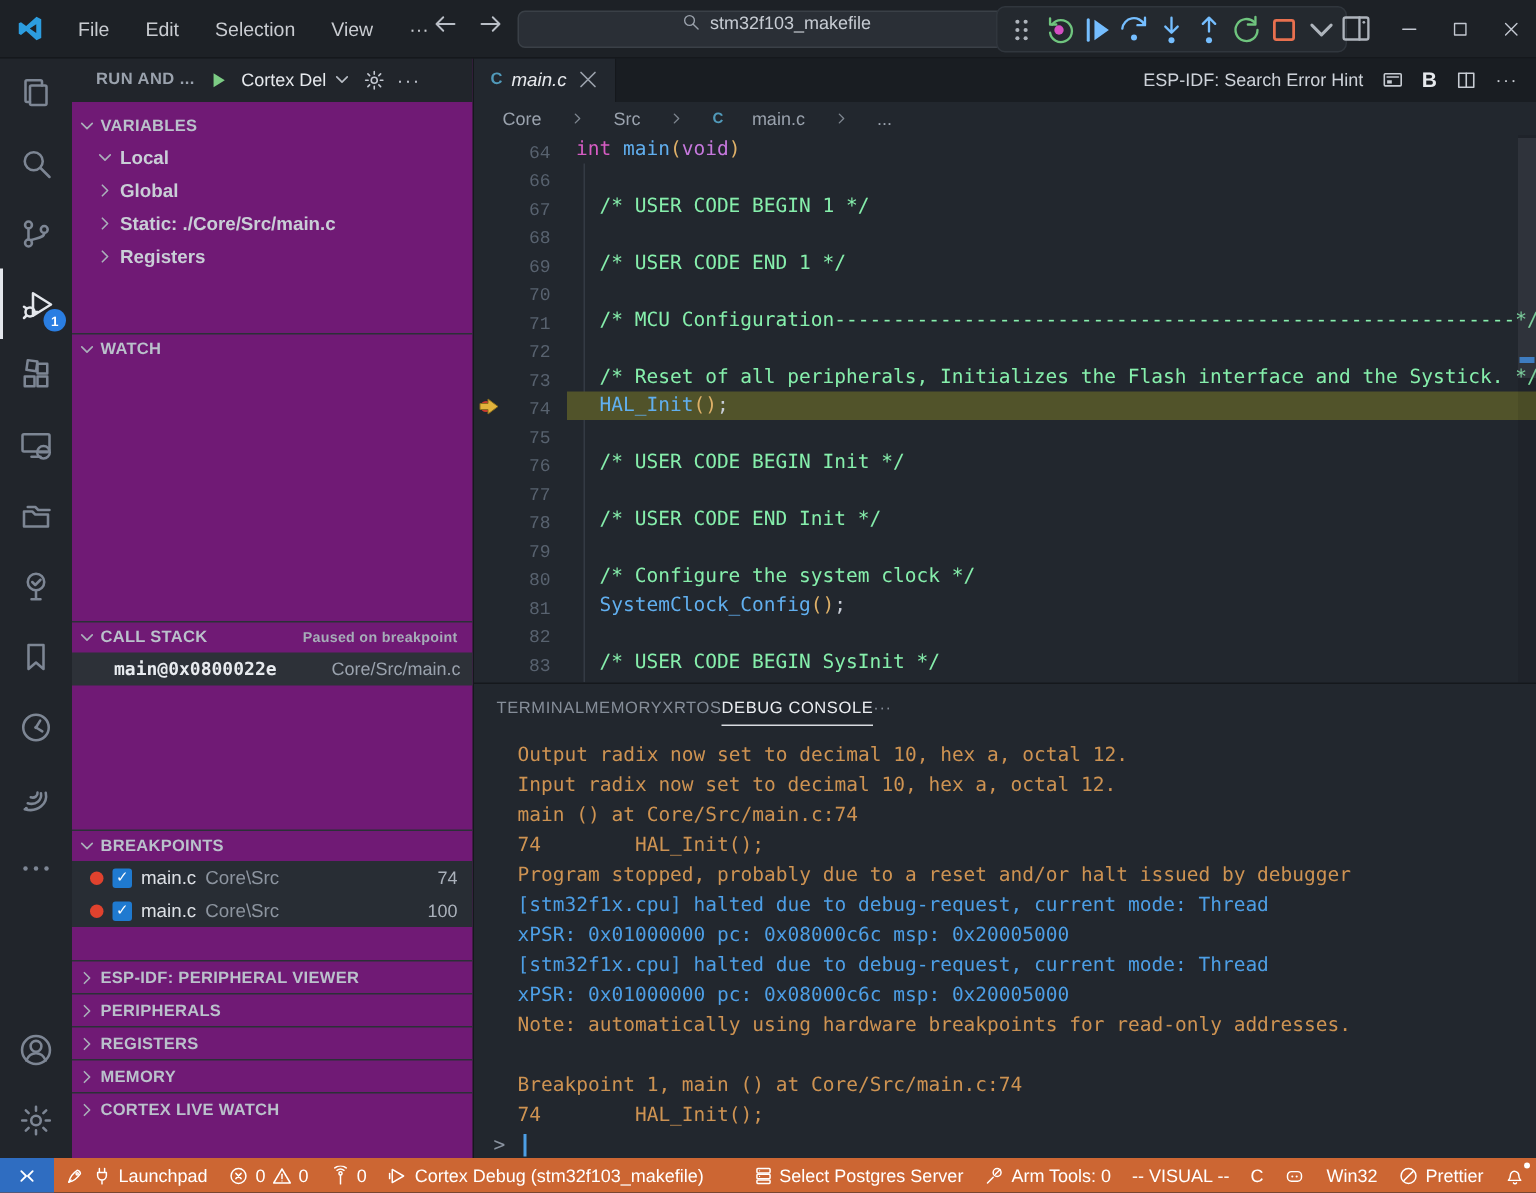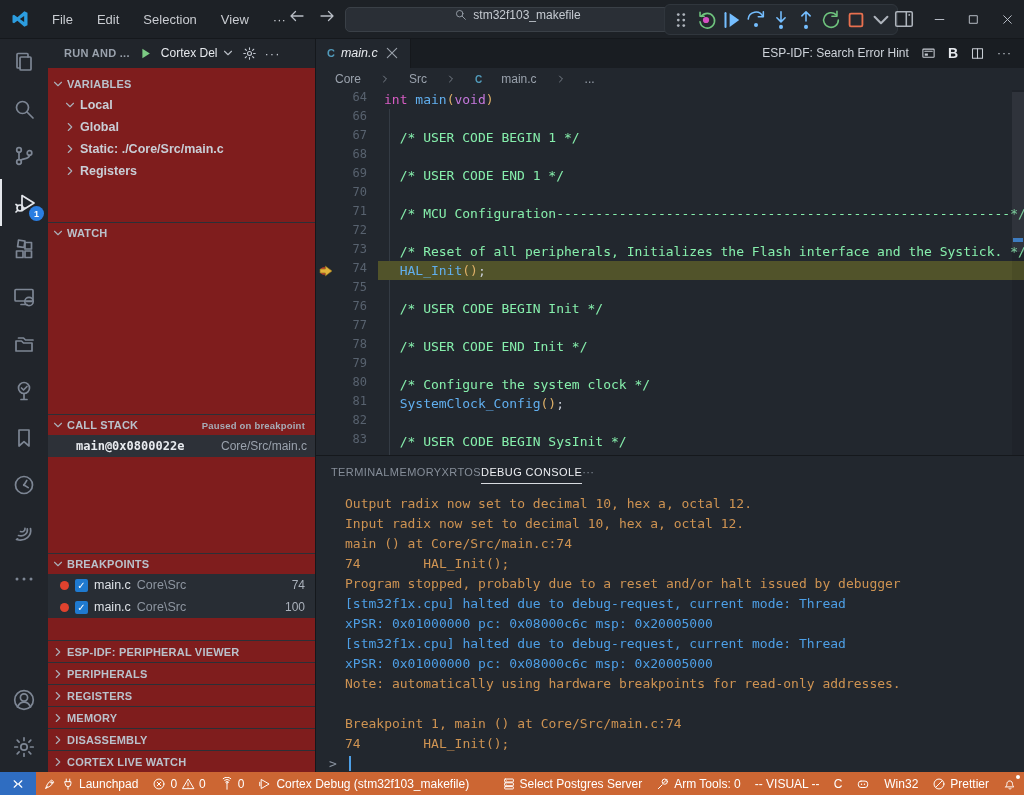--- a/index.html
+++ b/index.html
@@ -26,21 +26,21 @@
   .win-btn .ic{width:13px;height:13px;}
   
   .activitybar{position:absolute;left:0;top:38px;width:48px;bottom:23px;background:#21252b;z-index:20;}
   .act-item{width:48px;height:47px;display:flex;align-items:center;justify-content:center;color:#7d8694;position:relative;}
   .act-item.active{color:#e4e7ec;border-left:2px solid #e4e7ec;}
   .act-item .icon{width:24px;height:24px;}
   .act-badge{position:absolute;right:6px;bottom:5px;min-width:15px;height:15px;border-radius:8px;background:#2a7ee2;color:#fff;
              font-size:9px;display:flex;align-items:center;justify-content:center;font-weight:bold;}
   .act-bottom{position:absolute;bottom:2px;left:0;width:48px;}
   
-  .sidebar{position:absolute;left:48px;top:38px;width:267px;bottom:23px;background:#7f1d1d;z-index:10;border-right:1px solid #15181c;}
+  .sidebar{position:absolute;left:48px;top:38px;width:267px;bottom:23px;background:#701a75;z-index:10;border-right:1px solid #15181c;}
   .side-header{height:30px;display:flex;align-items:center;padding:0 8px 0 16px;gap:8px;background:#21252b;}
   .side-title{font-size:11px;font-weight:bold;color:#9aa2ad;letter-spacing:.3px;white-space:nowrap;}
   .side-header .icon{width:15px;height:15px;color:#c3c8d1;}
   .play-ic{color:#7ccc84!important;}
   .cfg{display:flex;align-items:center;gap:4px;font-size:12px;color:#e6e9ed;}
   .cfg .icon{width:12px;height:12px;color:#b9bec6;}
   .sec{position:absolute;left:0;right:0;}
   .sec-h{height:20px;display:flex;align-items:center;gap:3px;padding-left:4px;font-size:11px;font-weight:bold;color:#bac1cb;letter-spacing:.2px;border-top:1px solid #2b3037;}
   .sec-h.noline{border-top:none;}
   .sec-h .icon{width:12px;height:12px;color:#aab0ba;flex:none;}
@@ -67,21 +67,21 @@
   .tab-close{width:16px;height:16px;color:#9aa1ab;}
   .tab-actions{margin-left:auto;display:flex;align-items:center;gap:12px;padding-right:12px;font-size:12px;color:#ced3da;}
   .tab-actions .icon{width:15px;height:15px;color:#c7ccd3;}
   .bold-b{font-weight:bold;font-size:14px;color:#e6e9ed;}
   .breadcrumbs{height:22px;display:flex;align-items:center;gap:19px;padding-left:20px;font-size:12px;color:#9aa2ad;}
   .breadcrumbs .icon{width:10px;height:10px;color:#7f8791;}
   .code{position:absolute;left:0;right:0;top:52px;bottom:0;font-family:"DejaVu Sans Mono",monospace;font-size:13px;overflow:hidden;}
   .indent-guide{position:absolute;left:74px;top:19px;bottom:0;width:1px;background:#343b44;}
   .code-row{height:19px;display:flex;position:relative;}
   .code-row.current .ltext{background:#51532a;}
-  .gutter{width:52px;flex:none;display:flex;align-items:flex-start;justify-content:flex-end;padding-right:11px;color:#58626f;font-size:12px;position:relative;}
+  .gutter{width:52px;flex:none;display:flex;align-items:flex-end;justify-content:flex-end;padding-right:11px;color:#58626f;font-size:12px;position:relative;font-family:Liberation Mono, monospace;}
   .bp-hit{position:absolute;left:3px;top:2px;width:16px;height:15px;}
   .ltext{flex:1;display:flex;align-items:center;white-space:pre;padding-left:6px;}
   .kw{color:#d65cc3}.fn{color:#61afef}.br{color:#deb068}.ty{color:#c678dd}
   .cm{color:#86efac;}.pl{color:#c7ccd6}
   .overview{position:absolute;right:0;top:0;bottom:0;width:12px;background:rgba(0,0,0,0.08);}
   .ov-thumb{position:absolute;right:0;top:2px;height:160px;width:12px;background:rgba(120,126,136,0.18);}
   .ov-mark{position:absolute;right:1px;top:148px;width:10px;height:4px;background:#3e7cc0;}
   
   .panel{position:absolute;left:315px;top:455px;right:0;height:317px;background:#22272e;border-top:1px solid #15181c;}
   .panel-tabs{height:32px;display:flex;align-items:center;padding-left:16px;}
@@ -526,28 +526,20 @@
           </svg>
         </span>
         <span>MEMORY</span>
       </div>
       <div class="sec-h" style="height: 21px;">
         <span class="icon">
           <svg viewBox="0 0 24 24" fill="none" stroke="currentColor" stroke-width="1.7" stroke-linecap="round" stroke-linejoin="round">
             <path d="M8.5 5l7 7-7 7" stroke-width="2.2"></path>
           </svg>
         </span>
-        <span>DISASSEMBLY</span>
-      </div>
-      <div class="sec-h" style="height: 21px;">
-        <span class="icon">
-          <svg viewBox="0 0 24 24" fill="none" stroke="currentColor" stroke-width="1.7" stroke-linecap="round" stroke-linejoin="round">
-            <path d="M8.5 5l7 7-7 7" stroke-width="2.2"></path>
-          </svg>
-        </span>
         <span>CORTEX LIVE WATCH</span>
       </div>
     </div>
 </div>
 
 <div class="editor">
   <div class="tabbar">
     <div class="tab">
       <span class="cfile">C</span>
       <span class="tab-label">main.c</span>

